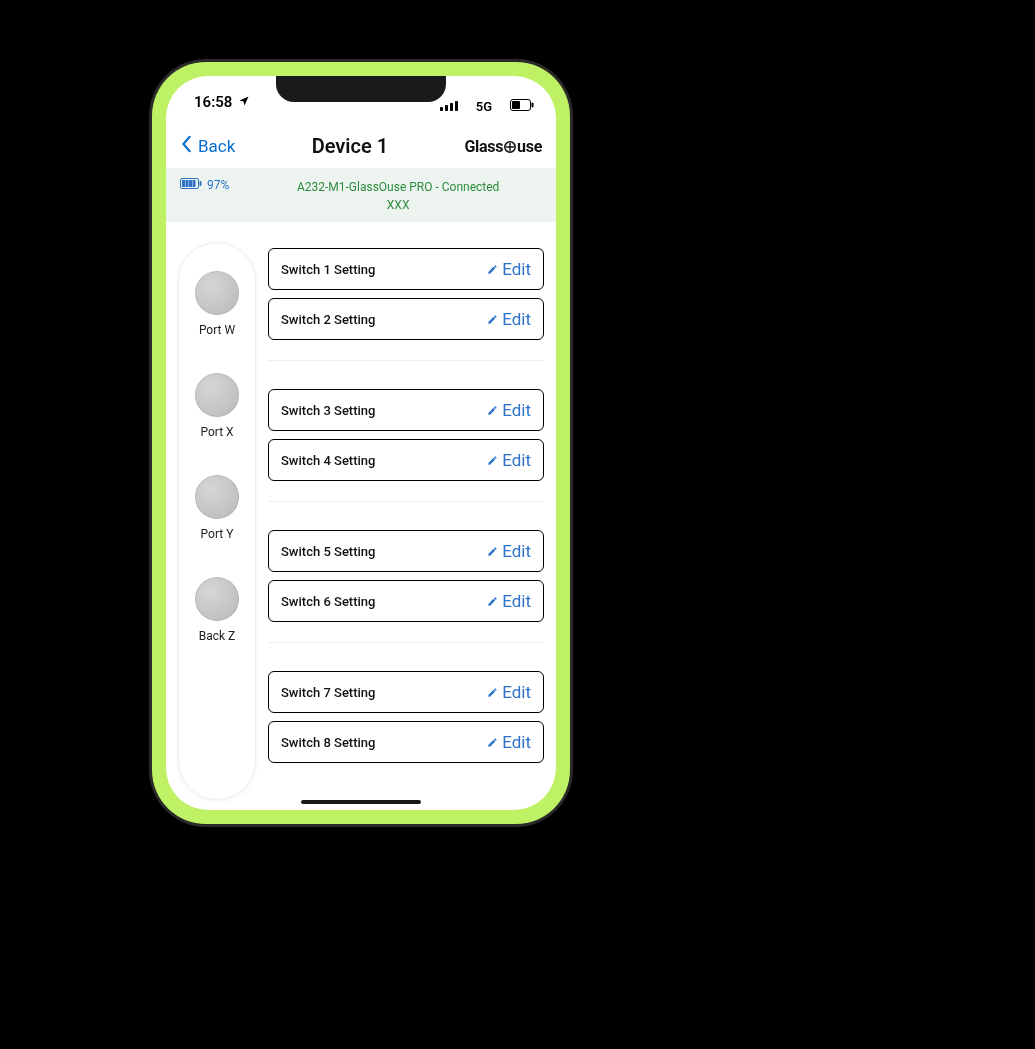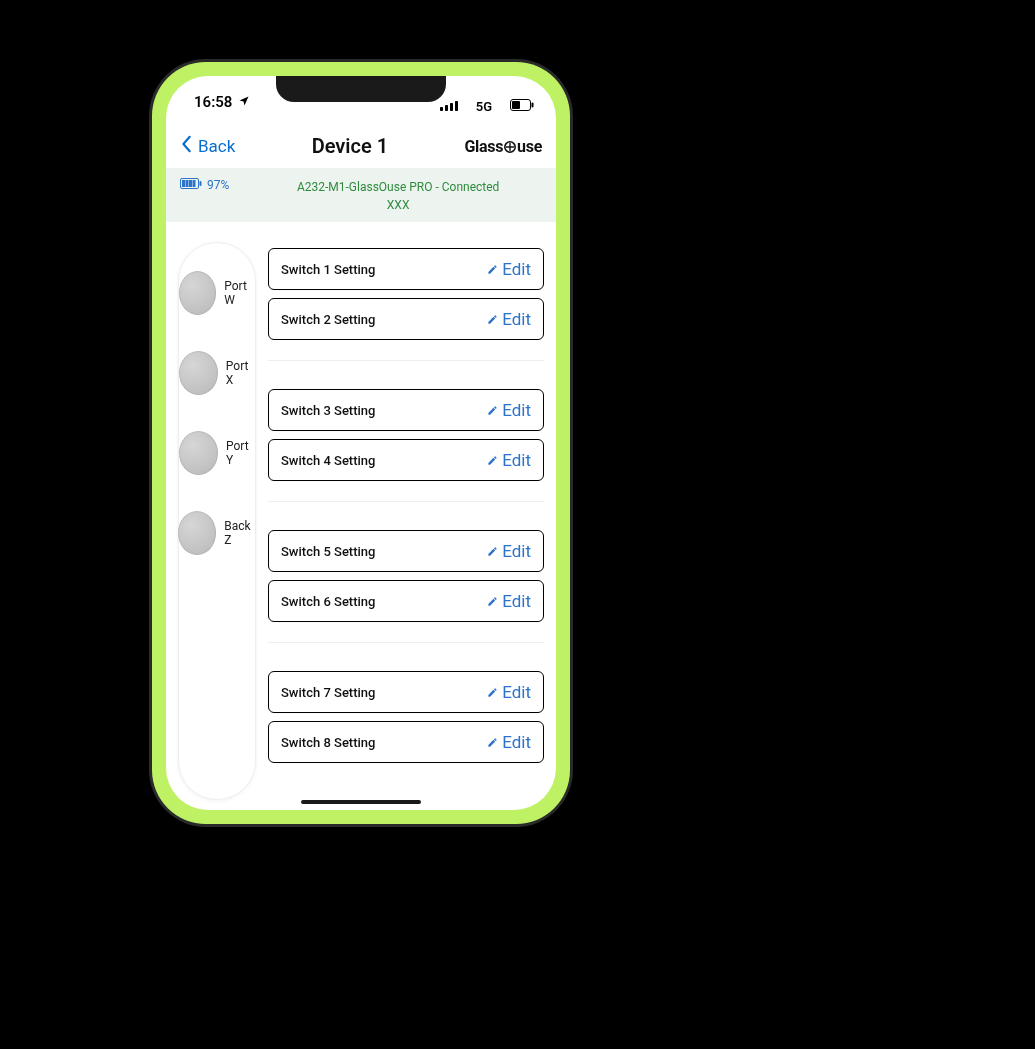--- a/index.html
+++ b/index.html
@@ -60,21 +60,21 @@
     width:76px;
     background:#fff;
     border:1px solid #eee;
     border-radius:40px;
     box-shadow:0 1px 4px rgba(0,0,0,0.06);
     display:flex;flex-direction:column;align-items:center;
     padding:28px 0 20px;
     gap:36px;
   }
   .port{
-    display:flex;flex-direction:row;align-items:center;gap:8px;
+    display:flex;flex-direction:column;align-items:center;gap:8px;
     font-size:12px;color:#222;
   }
   .port-dot{
     width:44px;height:44px;border-radius:50%;
     background:radial-gradient(circle at 35% 32%,#d6d6d6,#b8b8b8);
     box-shadow:inset 0 0 0 1px rgba(0,0,0,0.08);
   }
   .switch-col{flex:1;display:flex;flex-direction:column;gap:28px;padding-top:6px;}
   .switch-group{display:flex;flex-direction:column;gap:8px;border-bottom:1px solid #eee;padding-bottom:20px;}
   .switch-group:last-child{border-bottom:none;}

